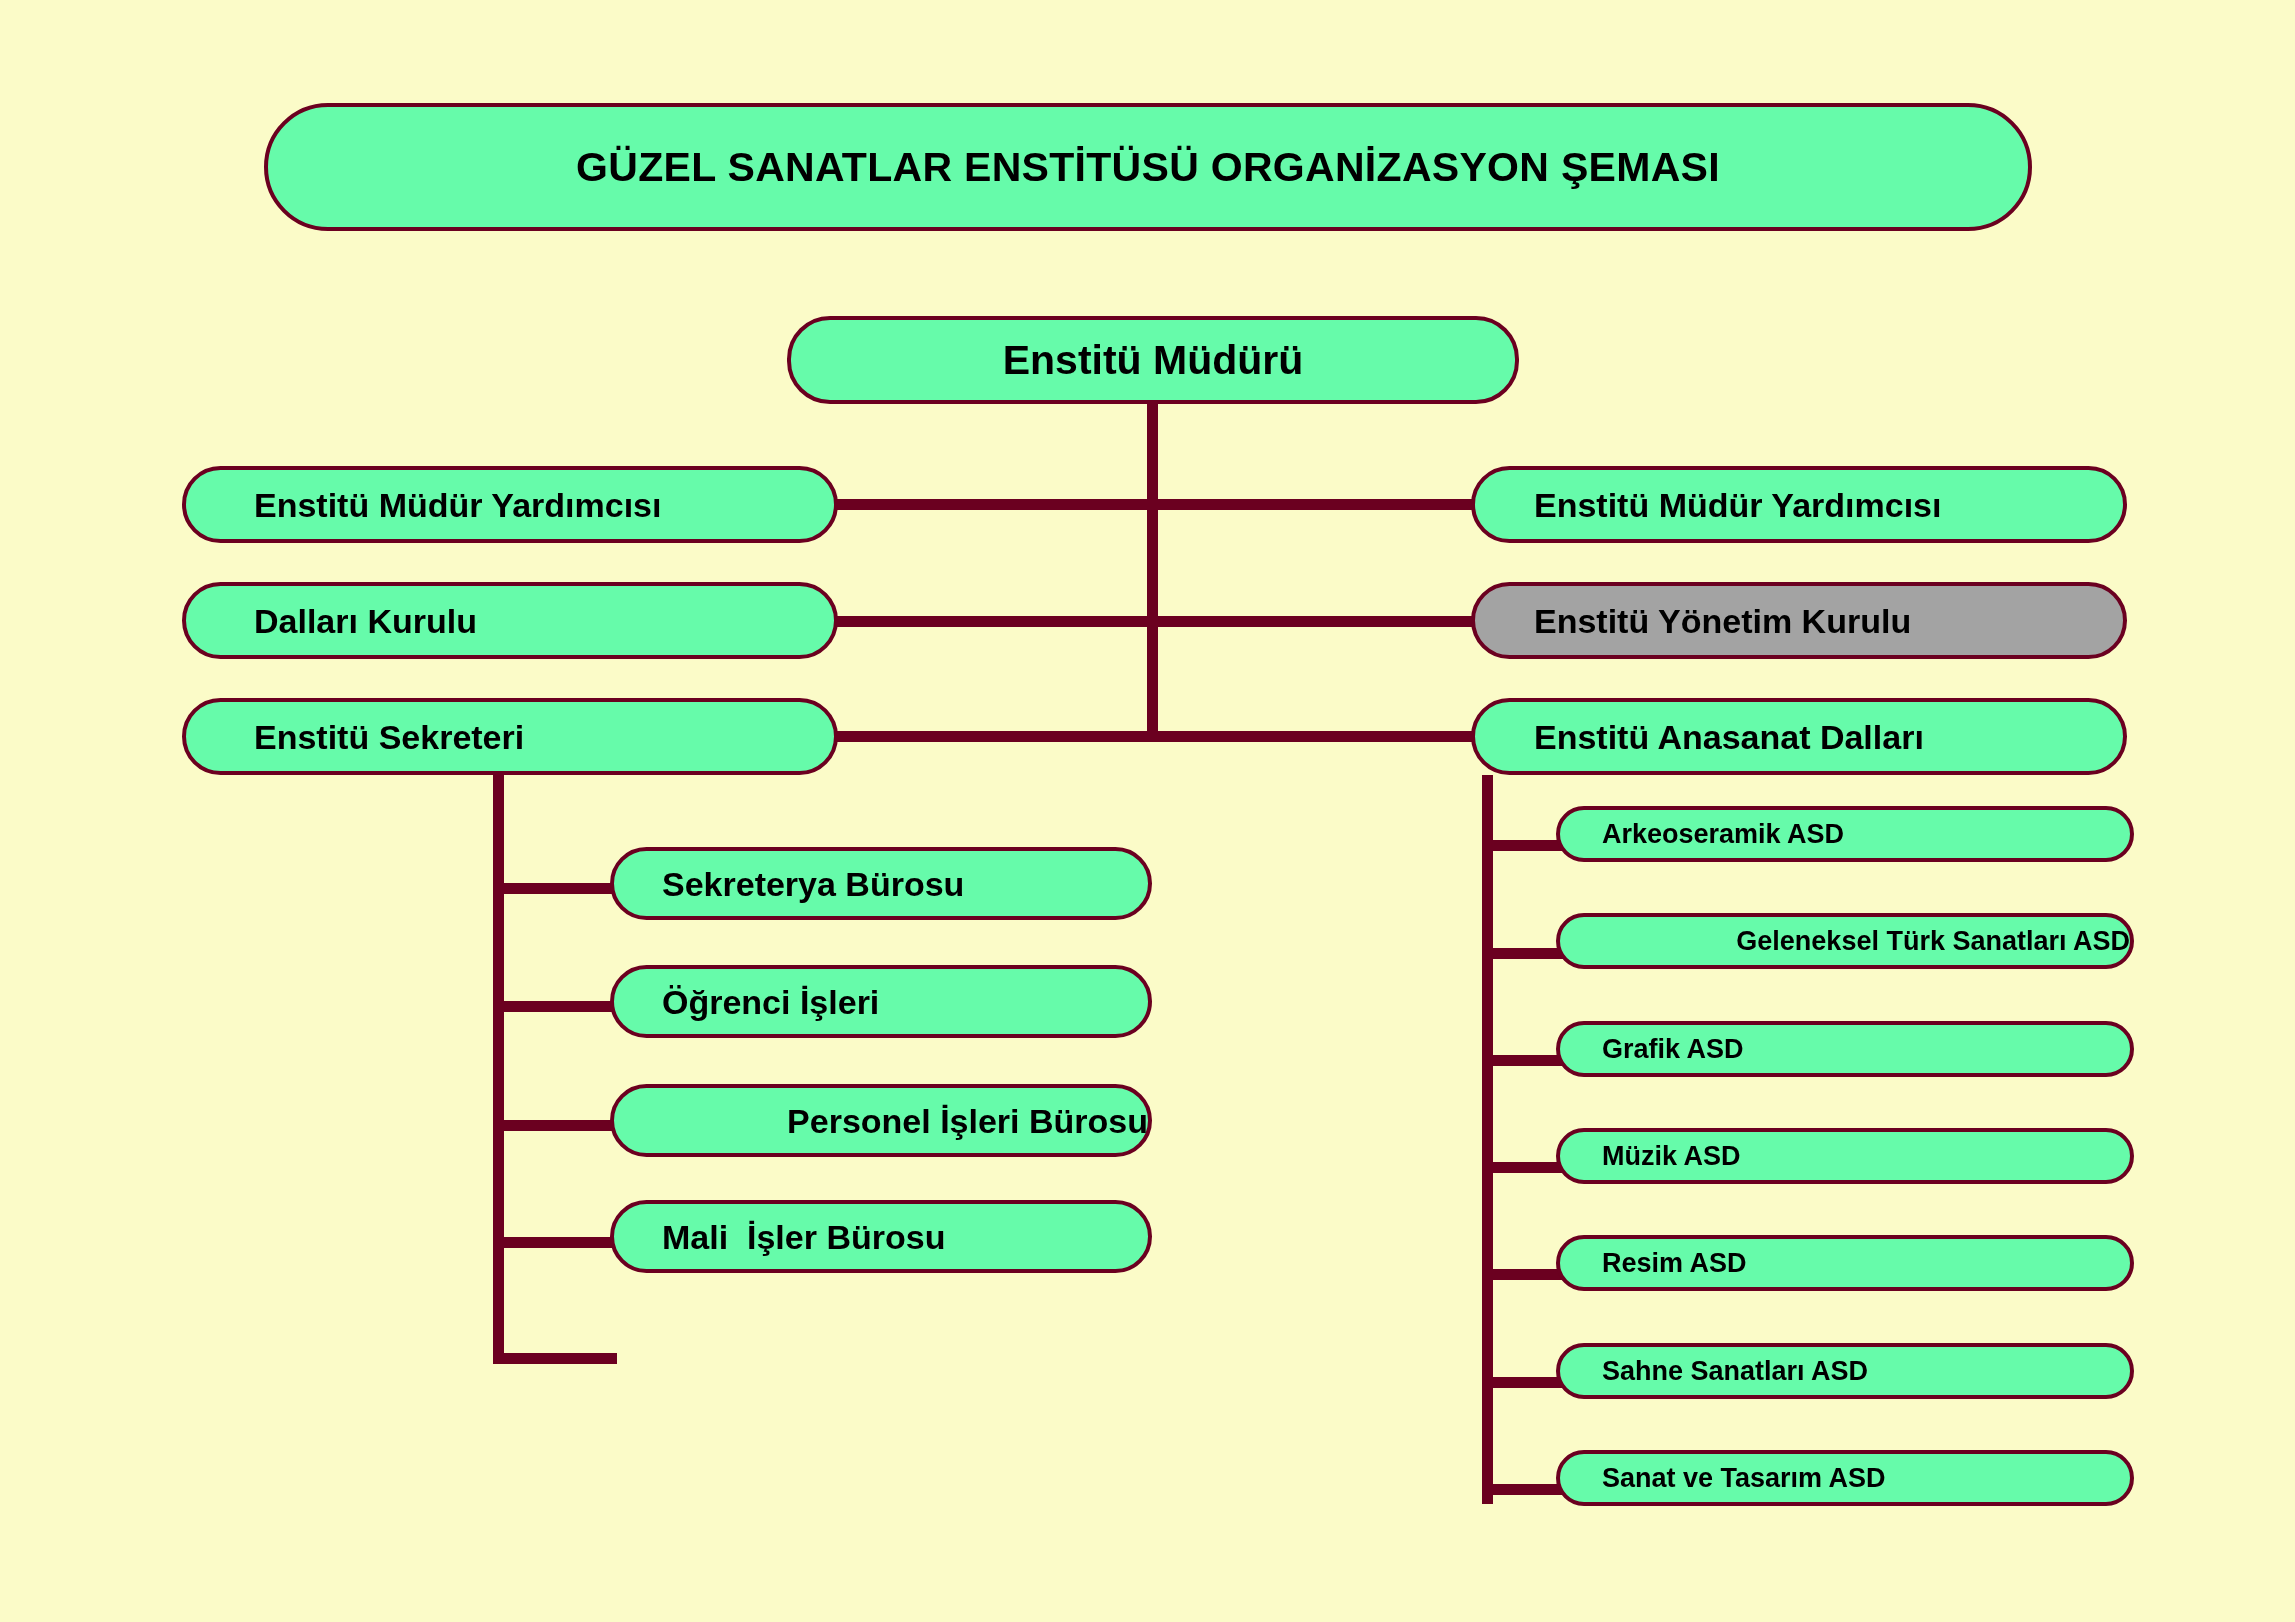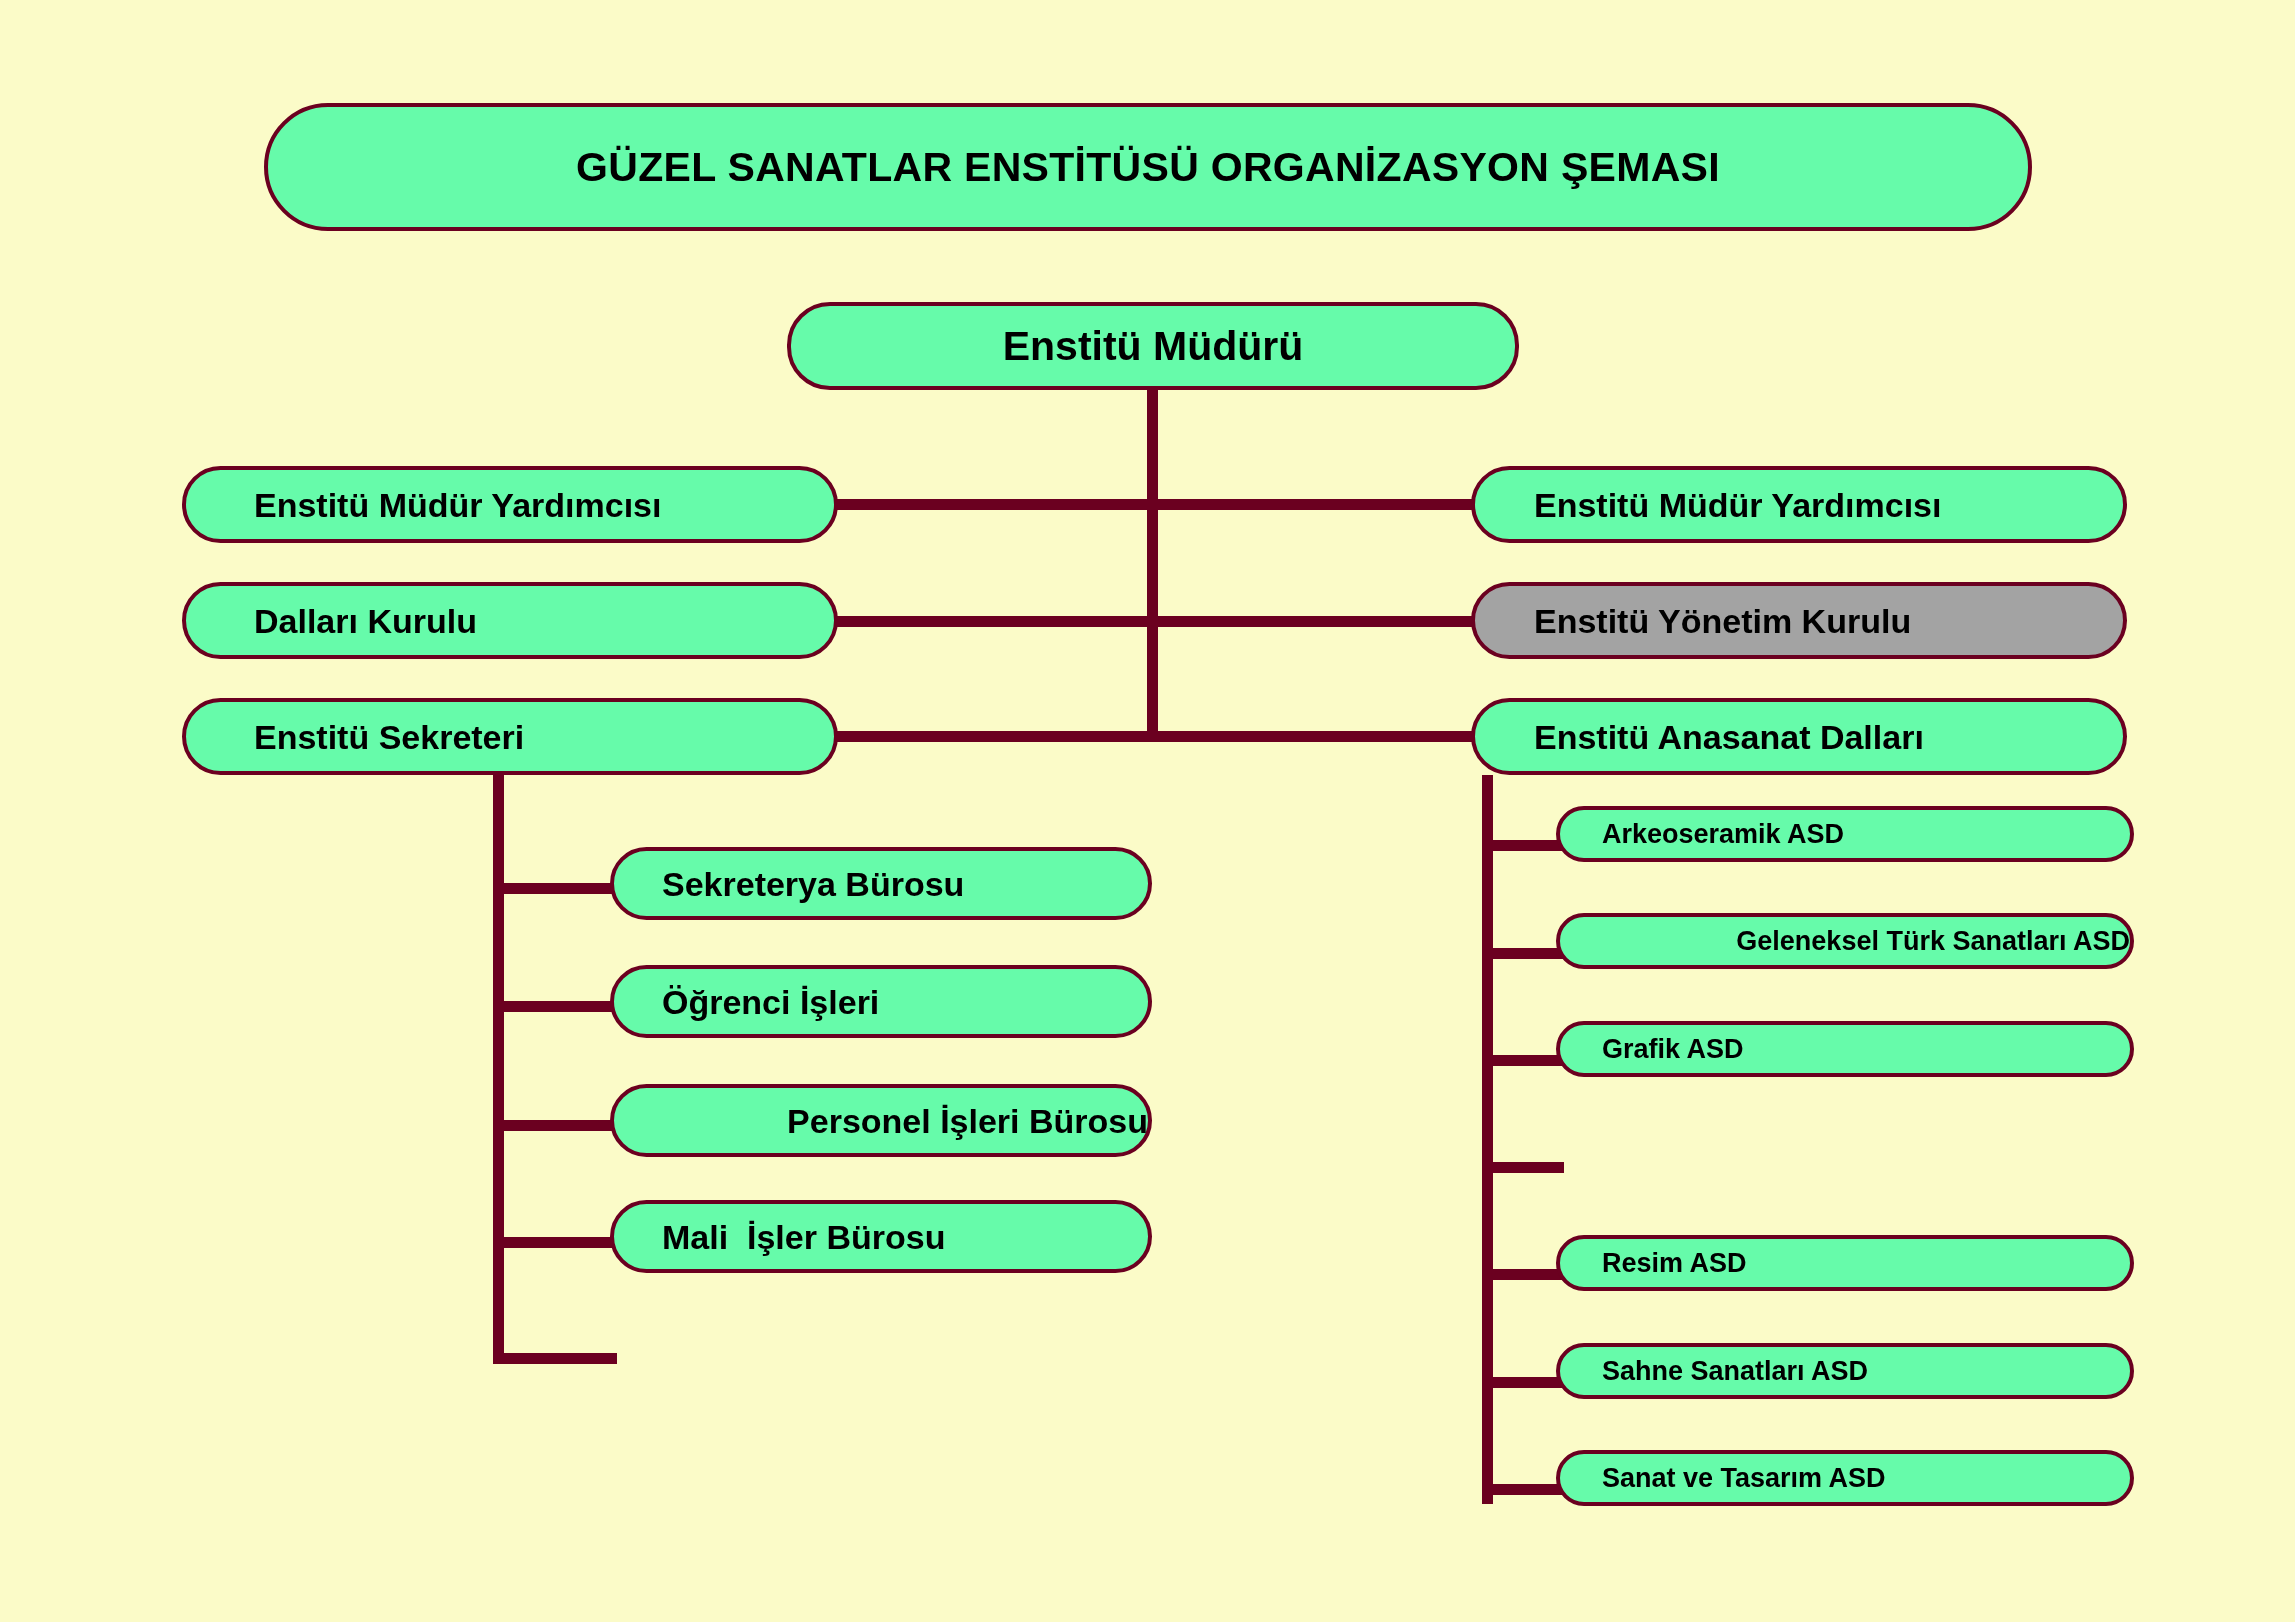--- a/index.html
+++ b/index.html
@@ -47,21 +47,21 @@
     width: 1768px;
     height: 128px;
     border-radius: 65px;
     font-size: 41px;
     letter-spacing: 0.3px;
   }
 
   
   #node-mudur {
     left: 787px;
-    top: 302px;
+    top: 316px;
     width: 732px;
     height: 88px;
     border-radius: 43px;
     font-size: 41px;
   }
 
   
   .row-node-left {
     width: 656px;
     height: 77px;
@@ -190,20 +190,23 @@
 
   <div class="node left asd" style="top: 806px; background: rgb(102, 251, 170); border-color: rgb(107, 0, 32); color: rgb(0, 0, 0);">
     <span class="node-label">Arkeoseramik ASD</span>
   </div>
   <div class="node left asd" style="top: 913px; background: rgb(102, 251, 170); border-color: rgb(107, 0, 32); color: rgb(0, 0, 0); justify-content: flex-end;">
     <span class="node-label">Geleneksel Türk Sanatları ASD</span>
   </div>
   <div class="node left asd" style="top: 1021px; background: rgb(102, 251, 170); border-color: rgb(107, 0, 32); color: rgb(0, 0, 0);">
     <span class="node-label">Grafik ASD</span>
   </div>
+  <div class="node left asd" style="top: 1128px; background: rgb(102, 251, 170); border-color: rgb(107, 0, 32); color: rgb(0, 0, 0);">
+    <span class="node-label">Müzik ASD</span>
+  </div>
   <div class="node left asd" style="top: 1235px; background: rgb(102, 251, 170); border-color: rgb(107, 0, 32); color: rgb(0, 0, 0);">
     <span class="node-label">Resim ASD</span>
   </div>
   <div class="node left asd" style="top: 1343px; background: rgb(102, 251, 170); border-color: rgb(107, 0, 32); color: rgb(0, 0, 0);">
     <span class="node-label">Sahne Sanatları ASD</span>
   </div>
   <div class="node left asd" style="top: 1450px; background: rgb(102, 251, 170); border-color: rgb(107, 0, 32); color: rgb(0, 0, 0);">
     <span class="node-label">Sanat ve Tasarım ASD</span>
   </div>
 

